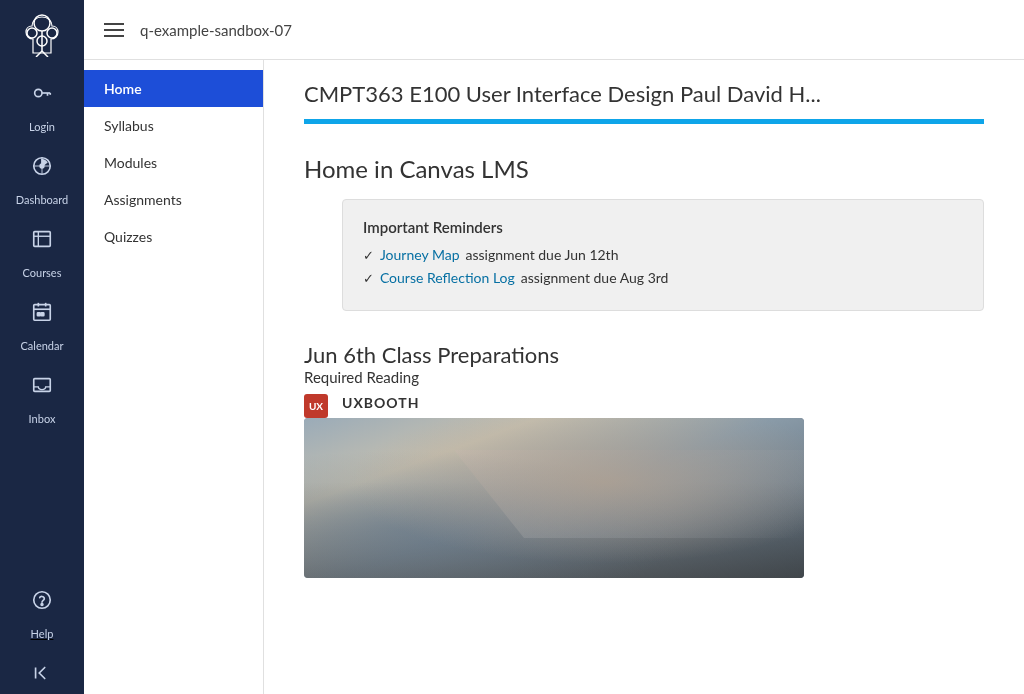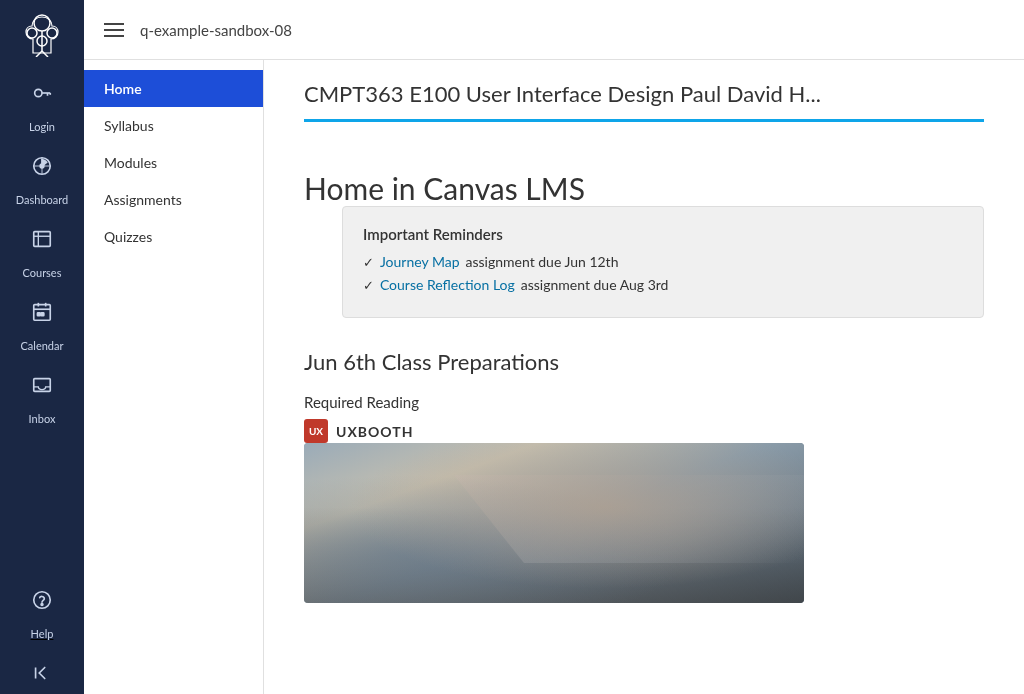--- a/index.html
+++ b/index.html
@@ -127,28 +127,29 @@
     }
     .page-content::-webkit-scrollbar { width: 10px; }
     .page-content::-webkit-scrollbar-track { background: #f1f1f1; }
     .page-content::-webkit-scrollbar-thumb { background: #ccc; border-radius: 4px; }
 
     .course-title {
       font-size: 22px;
       font-weight: 400;
       color: #333;
       padding-bottom: 12px;
-      border-bottom: 3px solid #0ea5e9;
-      margin-bottom: 48px;
+      border-bottom: 5px solid #0ea5e9;
+      margin-bottom: 30px;
     }
 
     .section-title {
-      font-size: 30px;
-      font-weight: 400;
-      color: #333;
+      font-size: 24px;
+      font-weight: 400;
+      color: #333;
+      margin-bottom: 16px;
     }
 
     .reminders-box {
       background: #f0f0f0;
       border: 1px solid #ddd;
       border-radius: 4px;
       padding: 18px 20px;
       margin-bottom: 30px;
       margin-left: 38px;
     }
@@ -167,32 +168,32 @@
       color: #333;
     }
     .reminder-check { color: #333; font-size: 13px; }
     .reminder-link { color: #0770a3; text-decoration: none; }
     .reminder-text { color: #333; }
 
     .prep-title {
       font-size: 22px;
       font-weight: 400;
       color: #333;
-      margin-bottom: 18px;
+      margin-bottom: 0;
     }
     .reading-label {
       font-size: 15px;
       font-weight: 400;
       color: #333;
       margin-bottom: 8px;
     }
     .uxbooth-badge {
       display: flex;
-      align-items: center;
-      gap: 8px;
+      align-items: flex-start;
+      gap: 14px;
       margin-bottom: 0;
     }
     .uxbooth-icon {
       width: 24px;
       height: 24px;
       background: #c0392b;
       border-radius: 3px;
       display: flex;
       align-items: center;
       justify-content: center;
@@ -336,21 +337,21 @@
 </div>
 
 <div class="main-area">
 
   <div class="topbar">
     <div class="topbar-hamburger">
       <span></span>
       <span></span>
       <span></span>
     </div>
-    <span class="topbar-title">q-example-sandbox-08</span>
+    <span class="topbar-title">q-example-sandbox-07</span>
   </div>
 
   <div class="content-area">
 
     <nav class="course-nav">
       <a class="course-nav-item active">Home</a>
       <a class="course-nav-item">Syllabus</a>
       <a class="course-nav-item">Modules</a>
       <a class="course-nav-item">Assignments</a>
       <a class="course-nav-item">Quizzes</a>

